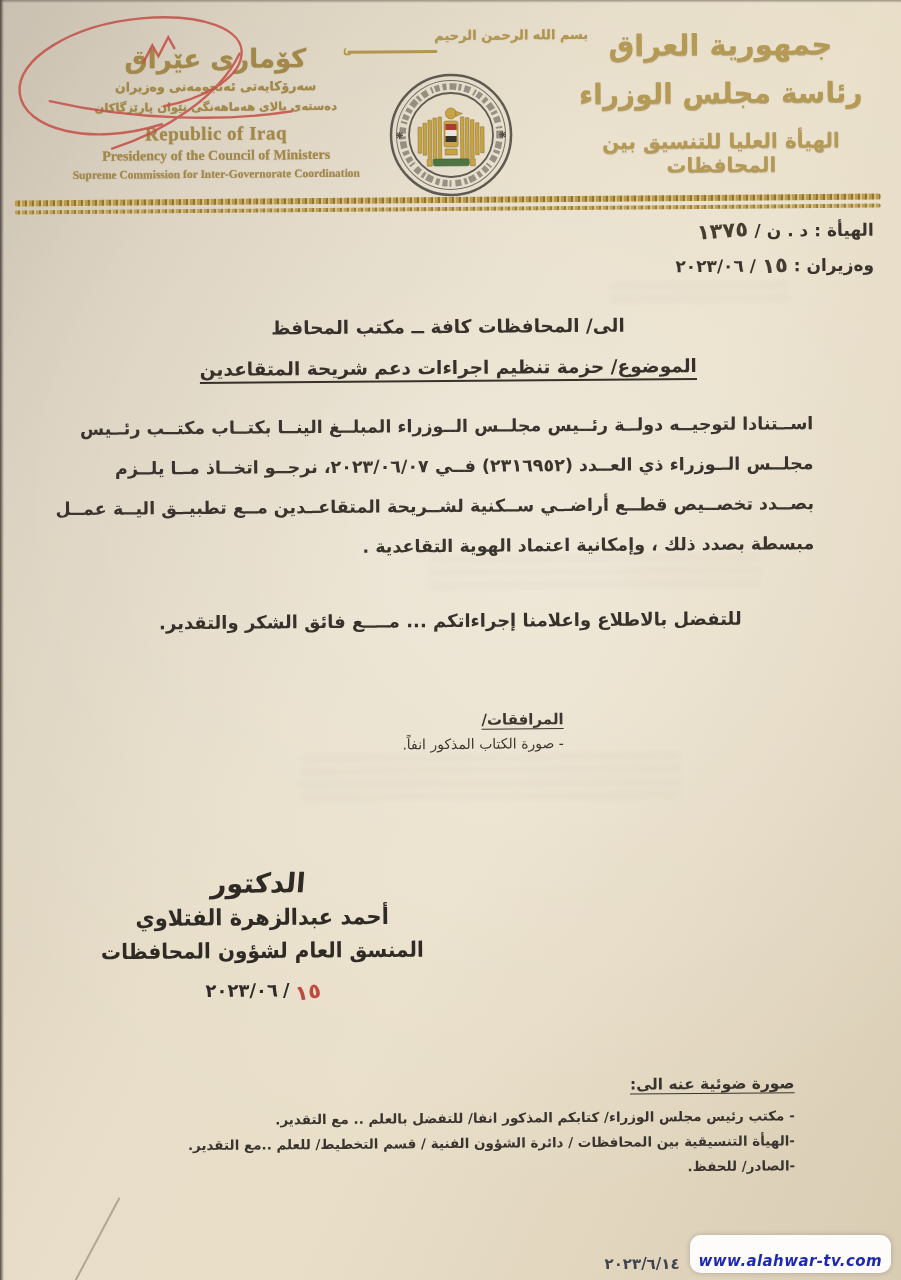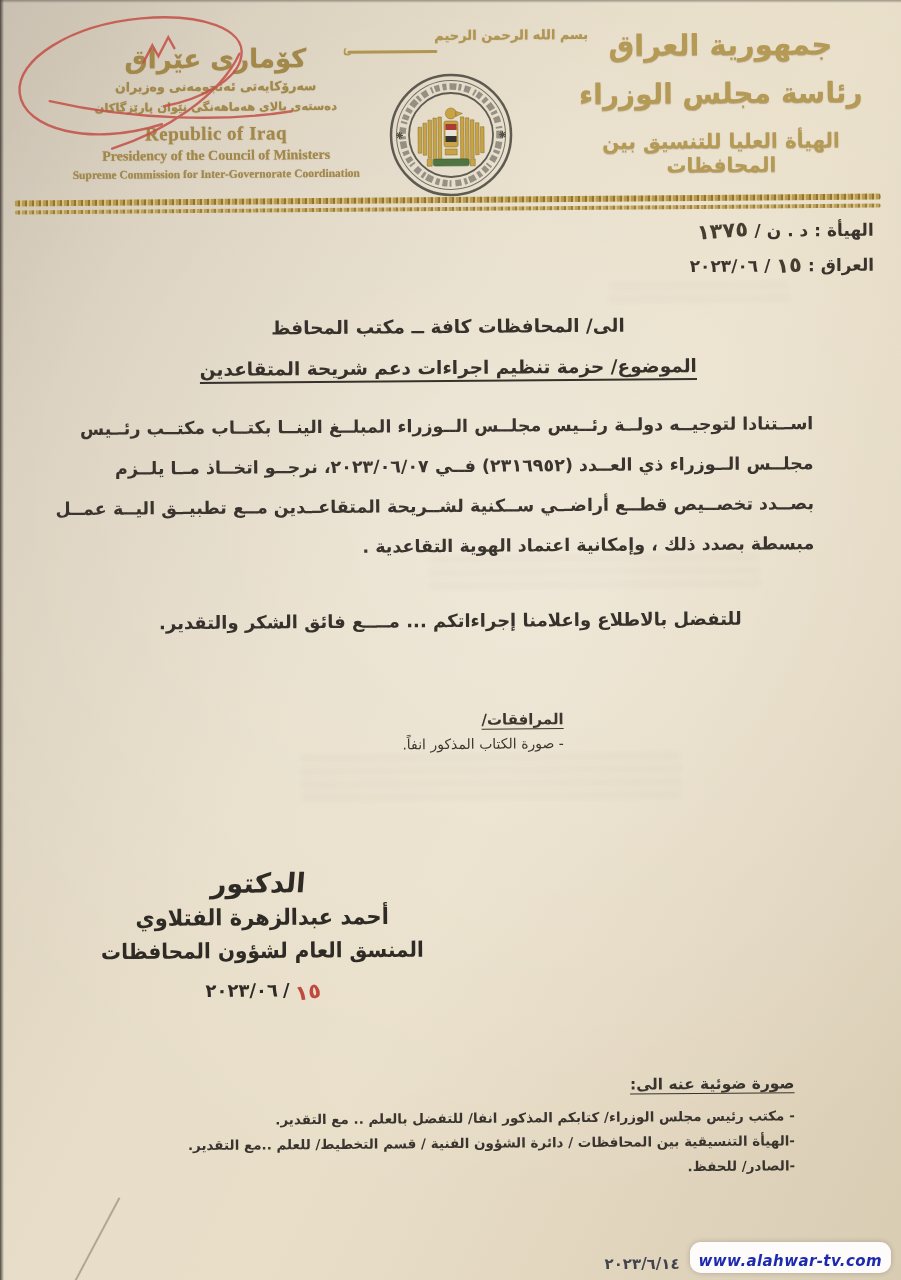--- a/index.html
+++ b/index.html
@@ -79,21 +79,21 @@
 
   
   .cc { position:absolute; right:110px; top:1076px; width:700px; direction:rtl; text-align:right; color:#3a342e; }
   .cc-title { font-size:15.5px; font-weight:700; text-decoration:underline; text-underline-offset:4px; }
   .cc-item { font-size:13.5px; font-weight:700; line-height:25px; }
   .cc-items { margin-top:11px; }
 
   
   .wm { position:absolute; right:10px; bottom:7px; display:flex; direction:ltr; align-items:flex-end; gap:10px; }
   .wm-date { font-size:15px; font-weight:700; color:#41434d; letter-spacing:1px; }
-  .wm-pill { background:rgba(255,255,255,0.93); border-radius:11px; padding:10px 9px 3px;
+  .wm-pill { background:rgba(255,255,255,0.93); border-radius:11px; padding:17px 9px 3px;
     color:#1d2ab0; font-weight:700; font-style:italic; font-size:15px; letter-spacing:.4px;
     box-shadow:0 0 5px rgba(40,40,60,.25); }
 
   
   .edge-left { position:absolute; left:0; top:0; bottom:0; width:4px;
     background:linear-gradient(90deg, rgba(55,50,44,.85), rgba(55,50,44,0)); }
   .edge-top { position:absolute; left:0; top:0; right:0; height:3px;
     background:linear-gradient(180deg, rgba(80,74,64,.5), rgba(80,74,64,0)); }
   .crease { position:absolute; left:96px; top:1192px; width:1.5px; height:96px;
     background:rgba(110,100,85,.45); transform:rotate(28deg); }
@@ -169,21 +169,21 @@
       <div class="ref-row">
         <span class="hand ar">١٣٧٥</span>
         <span>/</span>
         <span class="ar">د . ن</span>
         <span class="ar">الهيأة :</span>
       </div>
       <div class="ref-row">
         <span class="ar">٢٠٢٣/٠٦</span>
         <span>/</span>
         <span class="hand ar">١٥</span>
-        <span class="ar">العراق :</span>
+        <span class="ar">وەزیران :</span>
       </div>
     </div>
 
     <div class="to-line ar">الى/ المحافظات كافة ــ مكتب المحافظ</div>
     <div class="subject">
       <span class="u ar">الموضوع/ حزمة تنظيم اجراءات دعم شريحة المتقاعدين</span>
     </div>
 
     <div class="body-text">
       <div class="bl">اســتنادا لتوجيــه دولــة رئــيس مجلــس الــوزراء المبلــغ الينــا بكتــاب مكتــب رئــيس</div>

